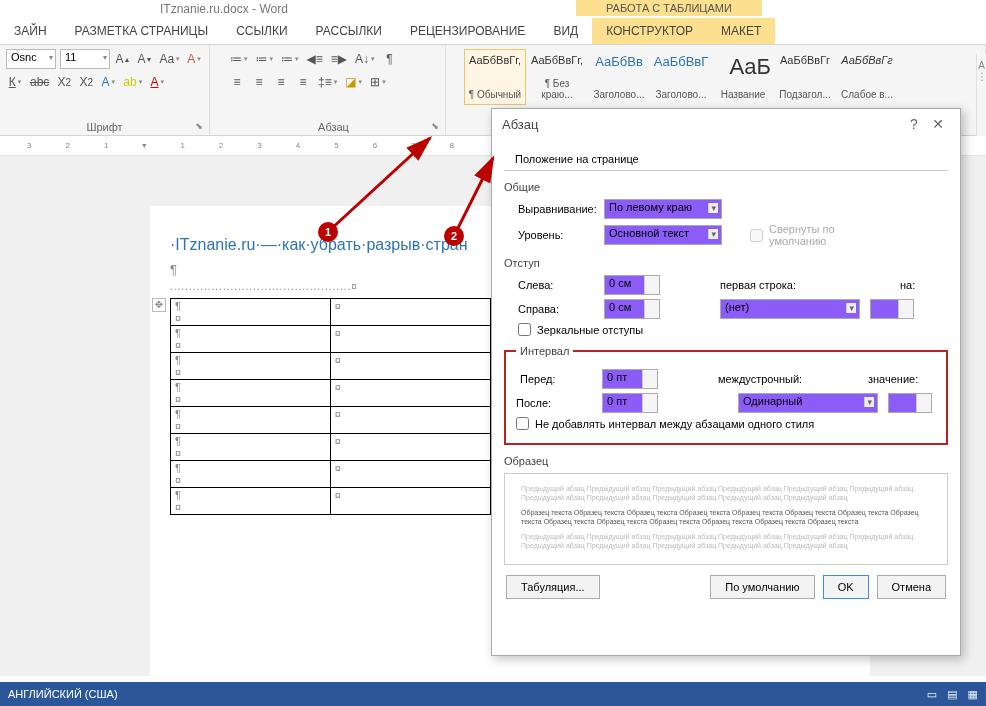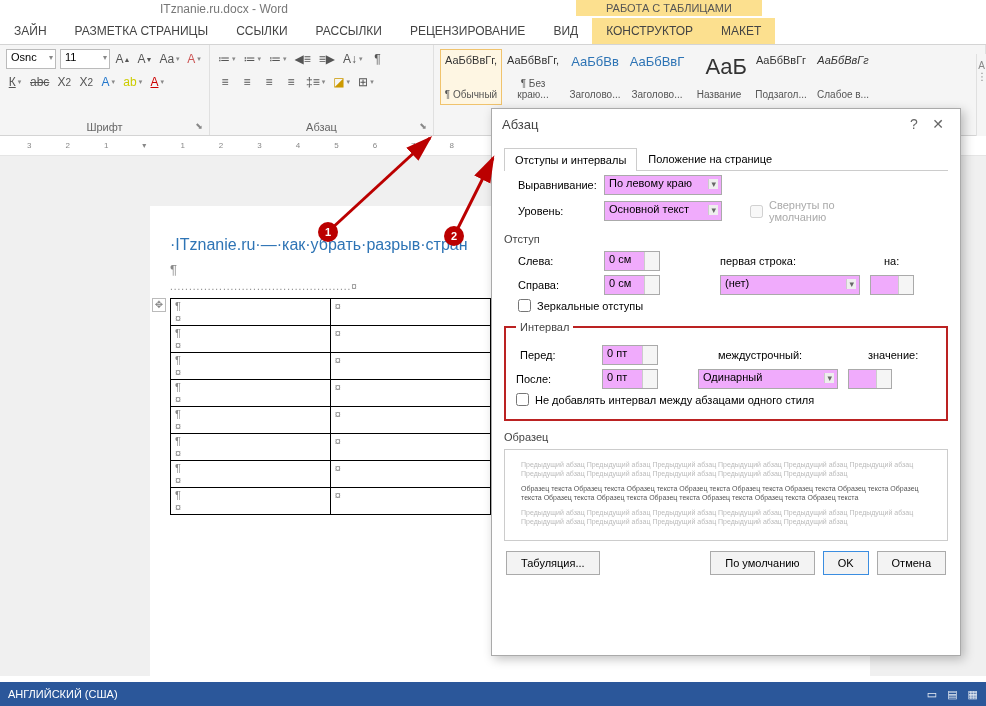--- a/index.html
+++ b/index.html
@@ -8,21 +8,21 @@
 
 .title-bar { height: 18px; background: #fff; display: flex; align-items: center; padding-left: 160px; color: #777; font-size: 12px; }
 .table-tools { position: absolute; top: 0; left: 576px; background: #fce08f; padding: 2px 30px; font-size: 11px; color: #555; }
 
 
 .ribbon-tabs { height: 26px; background: #fff; display: flex; align-items: flex-end; padding-left: 0; font-size: 12px; }
 .ribbon-tabs .tab { padding: 6px 14px; color: #444; cursor: pointer; }
 .ribbon-tabs .tab.ttool { background: #fce08f; }
 
 
-.ribbon { height: 92px; background: #f5f5f5; border-top: 1px solid #d4d4d4; border-bottom: 1px solid #d4d4d4; display: flex; position: relative; }
+.ribbon { height: 92px; background: #f5f5f5; border-top: 1px solid #d4d4d4; border-bottom: 1px solid #d4d4d4; display: flex; position: relative; gap: 12px; }
 .group { border-right: 1px solid #e0e0e0; padding: 4px 6px 2px; display: flex; flex-direction: column; justify-content: space-between; }
 .group-label { text-align: center; font-size: 11px; color: #666; margin-top: auto; position: relative; }
 .group-label .launcher { position: absolute; right: -2px; bottom: 0; width: 12px; height: 12px; font-size: 9px; color: #888; cursor: pointer; }
 .toolbar-row { display: flex; gap: 4px; align-items: center; margin-bottom: 3px; }
 .btn { min-width: 18px; height: 20px; display: inline-flex; align-items: center; justify-content: center; color: #555; font-size: 12px; padding: 0 2px; cursor: pointer; }
 .btn.dd::after { content: "▾"; font-size: 7px; margin-left: 2px; color: #888; }
 .fontbox { border: 1px solid #bbb; background: #fff; height: 20px; padding: 1px 14px 1px 4px; font-size: 11px; position: relative; }
 .fontbox::after { content: "▾"; font-size: 8px; position: absolute; right: 2px; top: 3px; color: #888; }
 .styles { display: flex; gap: 0; }
 .style-item { width: 62px; height: 56px; border: 1px solid transparent; padding: 4px 2px; text-align: center; font-size: 10px; color: #555; cursor: pointer; display: flex; flex-direction: column; justify-content: space-between; }
@@ -52,21 +52,21 @@
 .dlg-title .spacer { flex: 1; }
 .dlg-title .help, .dlg-title .close { width: 24px; text-align: center; cursor: pointer; font-size: 14px; color: #666; }
 .dlg-body { padding: 8px 12px; }
 .tabs { display: flex; border-bottom: 1px solid #ccc; }
 .tabs .t { padding: 5px 10px; font-size: 11px; border: 1px solid transparent; border-bottom: none; cursor: pointer; }
 .tabs .t.active { border-color: #ccc; background: #fff; position: relative; top: 1px; }
 .section-label { font-size: 11px; color: #444; margin: 10px 0 6px; }
 .row { display: flex; align-items: center; margin: 4px 0; font-size: 11px; }
 .row label { width: 100px; padding-left: 14px; }
 .row .lbl2 { width: 120px; }
-.select, .spin { border: 1px solid #aaa; height: 20px; font-size: 11px; padding: 1px 16px 1px 4px; position: relative; background: #f0abfc; }
+.select, .spin { border: 1px solid #aaa; height: 20px; font-size: 11px; padding: 1px 16px 1px 4px; position: relative; background: #8b5cf6; }
 .select { width: 118px; }
 .select::after { content: "▾"; font-size: 9px; position: absolute; right: 3px; top: 3px; color: #666; background: #eee; padding: 0 2px; border-left: 1px solid #ccc; }
 .spin { width: 56px; }
 .spin::after { content: ""; position: absolute; right: 0; top: 0; width: 14px; height: 18px; border-left: 1px solid #ccc; background: linear-gradient(#f5f5f5,#f5f5f5); }
 .spin::before { content: "▴\A▾"; white-space: pre; font-size: 6px; line-height: 8px; position: absolute; right: 3px; top: 1px; color: #666; }
 .chk { display: inline-flex; align-items: center; font-size: 11px; gap: 6px; padding-left: 14px; }
 .chk input { width: 13px; height: 13px; }
 fieldset.interval { border: 2px solid #b22; padding: 8px 10px 10px; margin-top: 6px; }
 fieldset.interval legend { font-size: 11px; padding: 0 4px; color: #444; }
 .preview-box { border: 1px solid #ccc; height: 92px; margin: 6px 0 10px; padding: 10px 16px; font-size: 7px; color: #bbb; line-height: 1.3; overflow: hidden; }
@@ -271,43 +271,43 @@
 
 <div class="dialog">
   <div class="dlg-title">
     <span>Абзац</span>
     <span class="spacer"></span>
     <span class="help">?</span>
     <span class="close">✕</span>
   </div>
   <div class="dlg-body">
     <div class="tabs">
-      <div class="t active">Отступы и интервалы</div>
       <div class="t">Положение на странице</div>
     </div>
 
+    <div class="section-label">Общие</div>
     <div class="row">
       <label>Выравнивание:</label>
       <div class="select">По левому краю</div>
     </div>
     <div class="row">
       <label>Уровень:</label>
       <div class="select">Основной текст</div>
       <label class="chk" style="margin-left:14px">
           <input type="checkbox" disabled="" style="">
           <span style="color:#aaa">Свернуты по умолчанию</span>
         </label>
     </div>
 
     <div class="section-label">Отступ</div>
     <div class="row">
       <label>Слева:</label>
       <div class="spin">0 см</div>
       <span class="lbl2" style="margin-left:60px">первая строка:</span>
-      <span style="margin-left:44px">на:</span>
+      <span style="margin-left:60px">на:</span>
     </div>
     <div class="row">
       <label>Справа:</label>
       <div class="spin">0 см</div>
       <div class="select" style="margin-left:60px;width:140px">(нет)</div>
       <div class="spin" style="margin-left:10px;width:44px"></div>
     </div>
     <label class="chk">
         <input type="checkbox" style="">
         <span>Зеркальные отступы</span>
@@ -317,21 +317,21 @@
       <legend>Интервал</legend>
       <div class="row">
         <label style="width:86px;padding-left:4px">Перед:</label>
         <div class="spin">0 пт</div>
         <span style="margin-left:60px" class="lbl2">междустрочный:</span>
         <span style="margin-left:30px">значение:</span>
       </div>
       <div class="row">
         <label style="width:86px;padding-left:0">После:</label>
         <div class="spin">0 пт</div>
-        <div class="select" style="margin-left:40px;width:140px">Одинарный</div>
+        <div class="select" style="margin-left:80px;width:140px">Одинарный</div>
         <div class="spin" style="margin-left:10px;width:44px"></div>
       </div>
       <label class="chk" style="padding-left:0">
           <input type="checkbox" style="">
           <span>Не добавлять интервал между абзацами одного стиля</span>
         </label>
     </fieldset>
 
     <div class="section-label">Образец</div>
     <div class="preview-box">

